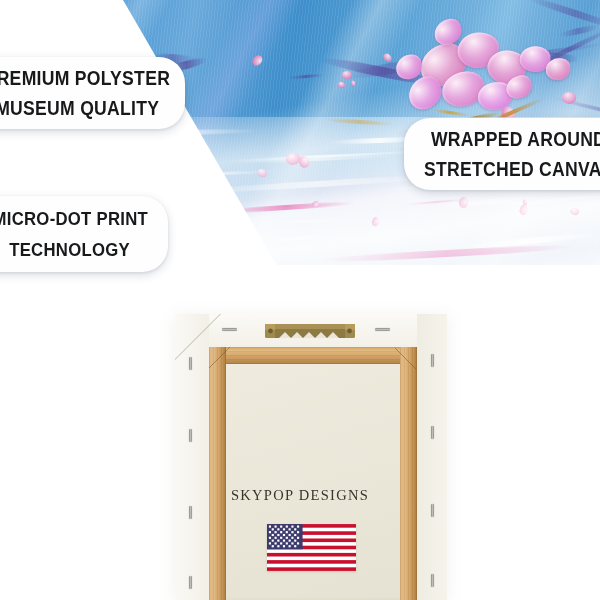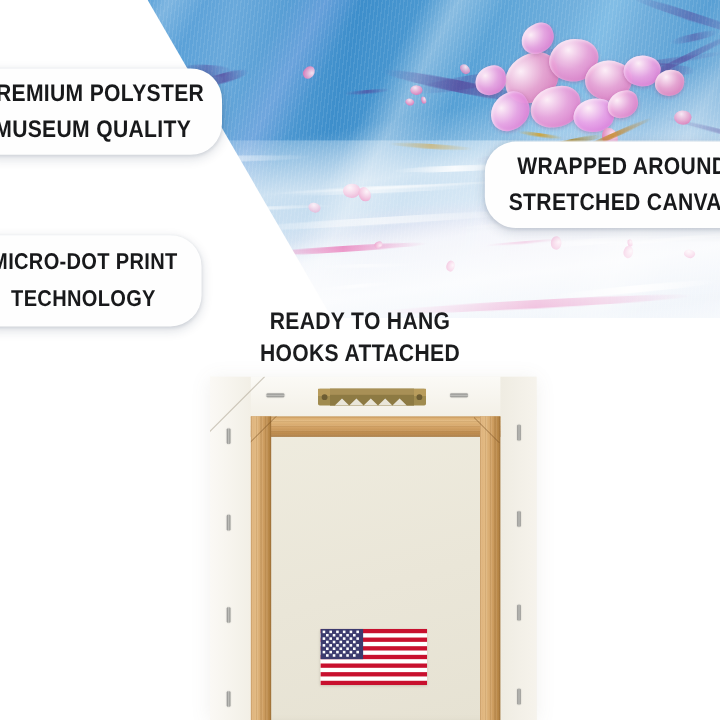--- a/index.html
+++ b/index.html
@@ -261,24 +261,20 @@
   <div class="bubble" id="bubble-wrapped">
     <span>WRAPPED AROUND</span>
     <span>STRETCHED CANVAS</span>
   </div>
 
   <div class="bubble" id="bubble-micro">
     <span>MICRO-DOT PRINT</span>
     <span>TECHNOLOGY</span>
   </div>
 
-  <div id="ready-text">
-    <span>READY TO HANG</span>
-    <span>HOOKS ATTACHED</span>
-  </div>
 
   <div id="canvas-back">
     <div class="wrap-top"></div>
     <div class="wrap-left"></div>
     <div class="wrap-right"></div>
     <div class="fold"></div>
 
     <div class="back-panel">
 
       <div class="bar bar-h" style="top:0;">
@@ -312,20 +308,21 @@
   <svg id="hanger" viewBox="0 0 90 16">
     <rect x="0" y="1" width="90" height="14" rx="1.5" fill="#a08b4f"></rect>
     <rect x="0" y="1" width="90" height="6" fill="#b89c5c"></rect>
     <rect x="10" y="1" width="70" height="14" fill="#8d7a43"></rect>
     <rect x="10" y="1" width="70" height="5" fill="#a89056"></rect>
     <path d="M14 15 L20 9 L26 15 L32 9 L38 15 L44 9 L50 15 L56 9 L62 15 L68 9 L74 15 Z" fill="#e9e5d8"></path>
     <circle cx="5.5" cy="8" r="2.4" fill="#6d5d33"></circle>
     <circle cx="84.5" cy="8" r="2.4" fill="#6d5d33"></circle>
   </svg>
 
+  <div id="brand">SKYPOP DESIGNS</div>
 
   <svg id="flag" viewBox="0 0 190 100">
     <rect width="190" height="100" fill="#ffffff"></rect>
     <g fill="#c8102e">
       <rect y="0" width="190" height="7.69"></rect>
       <rect y="15.38" width="190" height="7.69"></rect>
       <rect y="30.77" width="190" height="7.69"></rect>
       <rect y="46.15" width="190" height="7.69"></rect>
       <rect y="61.54" width="190" height="7.69"></rect>
       <rect y="76.92" width="190" height="7.69"></rect>

